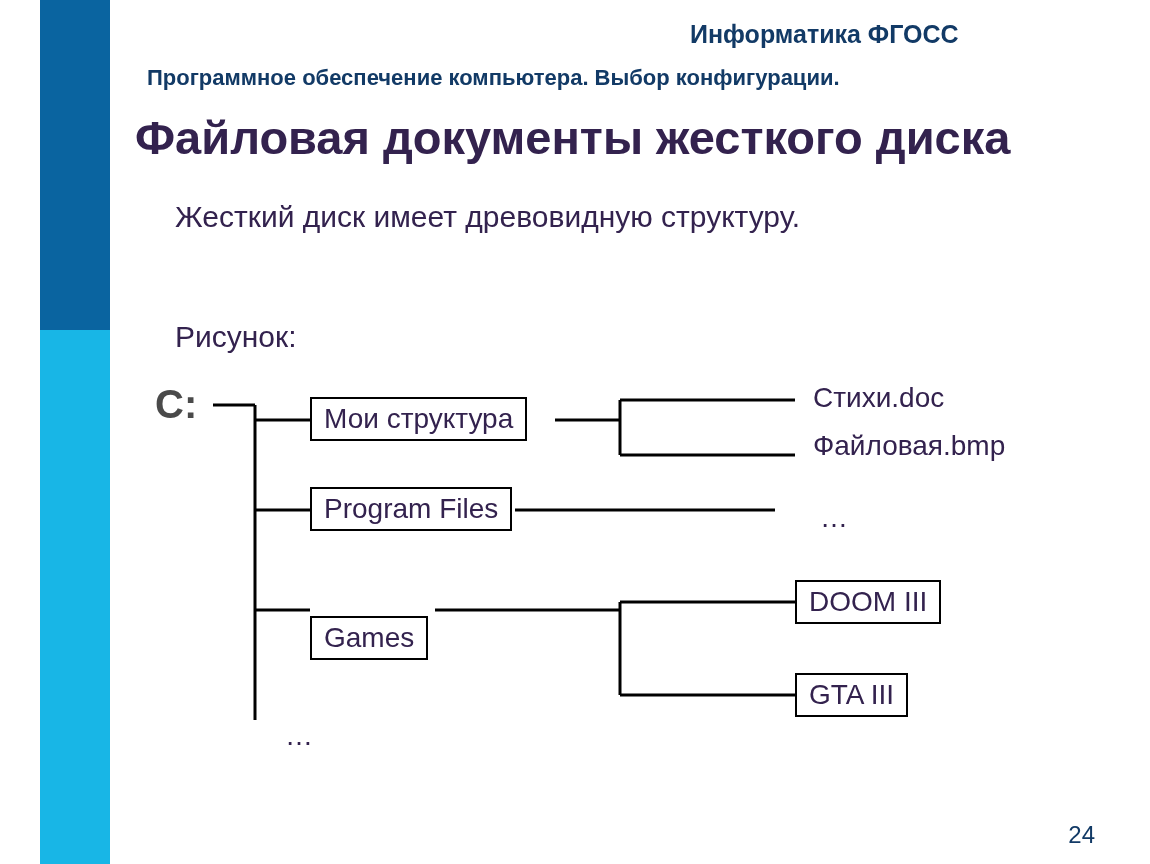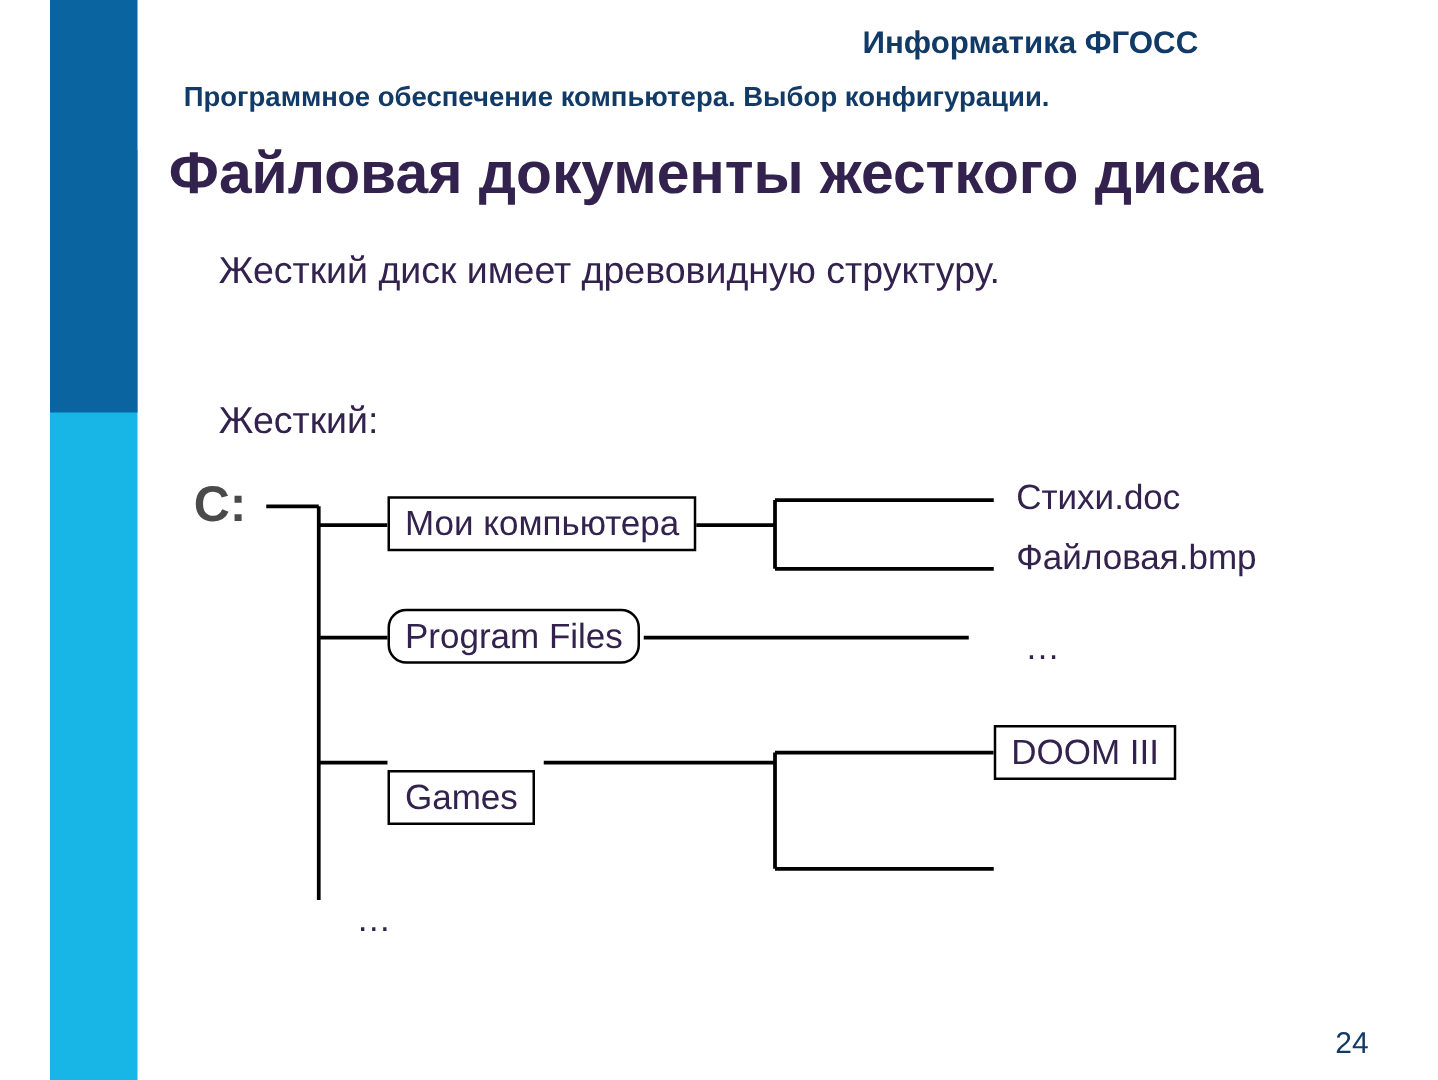--- a/index.html
+++ b/index.html
@@ -116,21 +116,21 @@
 
 <div class="slide">
 
   <div class="side-light"></div>
   <div class="side-dark"></div>
 
   <div class="header-right">Информатика ФГОСС</div>
   <div class="subtitle">Программное обеспечение компьютера. Выбор конфигурации.</div>
   <div class="title">Файловая документы жесткого диска</div>
   <div class="body-text">Жесткий диск имеет древовидную структуру.</div>
-  <div class="example-label">Жесткий:</div>
+  <div class="example-label">Рисунок:</div>
 
   <div class="diagram">
 
     <svg width="880" height="430" style="left:0;top:0">
 
       <line x1="58" y1="35" x2="100" y2="35"></line>
 
       <line x1="100" y1="35" x2="100" y2="350"></line>
 
       <line x1="100" y1="50" x2="155" y2="50"></line>
@@ -147,28 +147,29 @@
       <line x1="360" y1="140" x2="620" y2="140"></line>
 
       <line x1="280" y1="240" x2="465" y2="240"></line>
       <line x1="465" y1="232" x2="465" y2="325"></line>
       <line x1="465" y1="232" x2="640" y2="232"></line>
       <line x1="465" y1="325" x2="640" y2="325"></line>
     </svg>
 
     <div class="drive">C:</div>
 
-    <div class="fbox" style="left:155px; top:27px;">Мои компьютера</div>
-    <div class="fbox" style="left:155px; top:117px;border-radius:15px;">Program Files</div>
+    <div class="fbox" style="left:155px; top:27px;">Мои структура</div>
+    <div class="fbox" style="left:155px; top:117px;">Program Files</div>
     <div class="fbox" style="left:155px; top:217px;margin-top:29px;">Games</div>
 
     <div class="label" style="left:658px; top:12px;">Стихи.doc</div>
     <div class="label" style="left:658px; top:60px;">Файловая.bmp</div>
 
     <div class="label" style="left:665px; top:132px;">…</div>
 
     <div class="fbox" style="left:640px; top:210px;">DOOM III</div>
+    <div class="fbox" style="left:640px; top:303px;">GTA III</div>
 
     <div class="label" style="left:130px; top:350px;">…</div>
   </div>
 
   <div class="footer-num">24</div>
 </div>
 
 </body></html>

